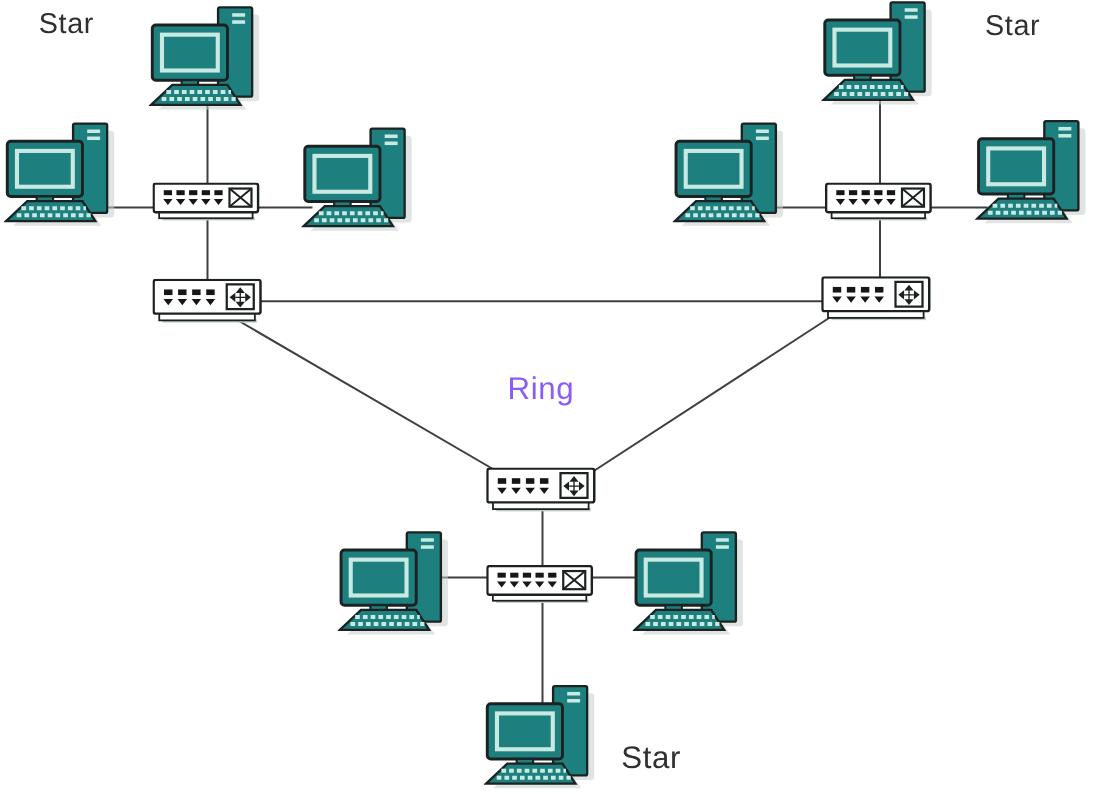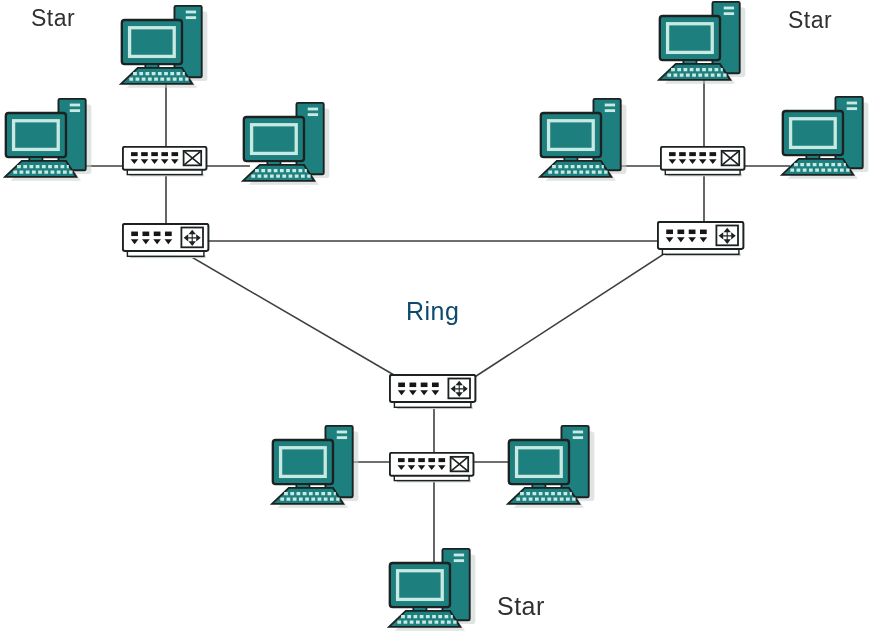--- a/index.html
+++ b/index.html
@@ -406,15 +406,15 @@
           <polygon points="78,25.5 73.9,20.4 82.1,20.4"></polygon>
           <polygon points="68.5,16.5 73.6,12.4 73.6,20.6"></polygon>
           <polygon points="87.5,16.5 82.4,12.4 82.4,20.6"></polygon>
         </g>
       </g>
     </svg>
   </div>
     </div>
   <span class="lbl" style="left: 31px; top: 5px; font-size: 23px; color: rgb(48, 48, 48);">Star</span>
   <span class="lbl" style="left: 788px; top: 7px; font-size: 23px; color: rgb(48, 48, 48);">Star</span>
-  <span class="lbl" style="left: 406px; top: 297px; font-size: 25px; color: #0c4a6e;">Ring</span>
+  <span class="lbl" style="left: 406px; top: 297px; font-size: 25px; color: #8b5cf6;">Ring</span>
   <span class="lbl" style="left: 497px; top: 592px; font-size: 25px; color: rgb(48, 48, 48);">Star</span>
 </div>
 
 </body></html>

